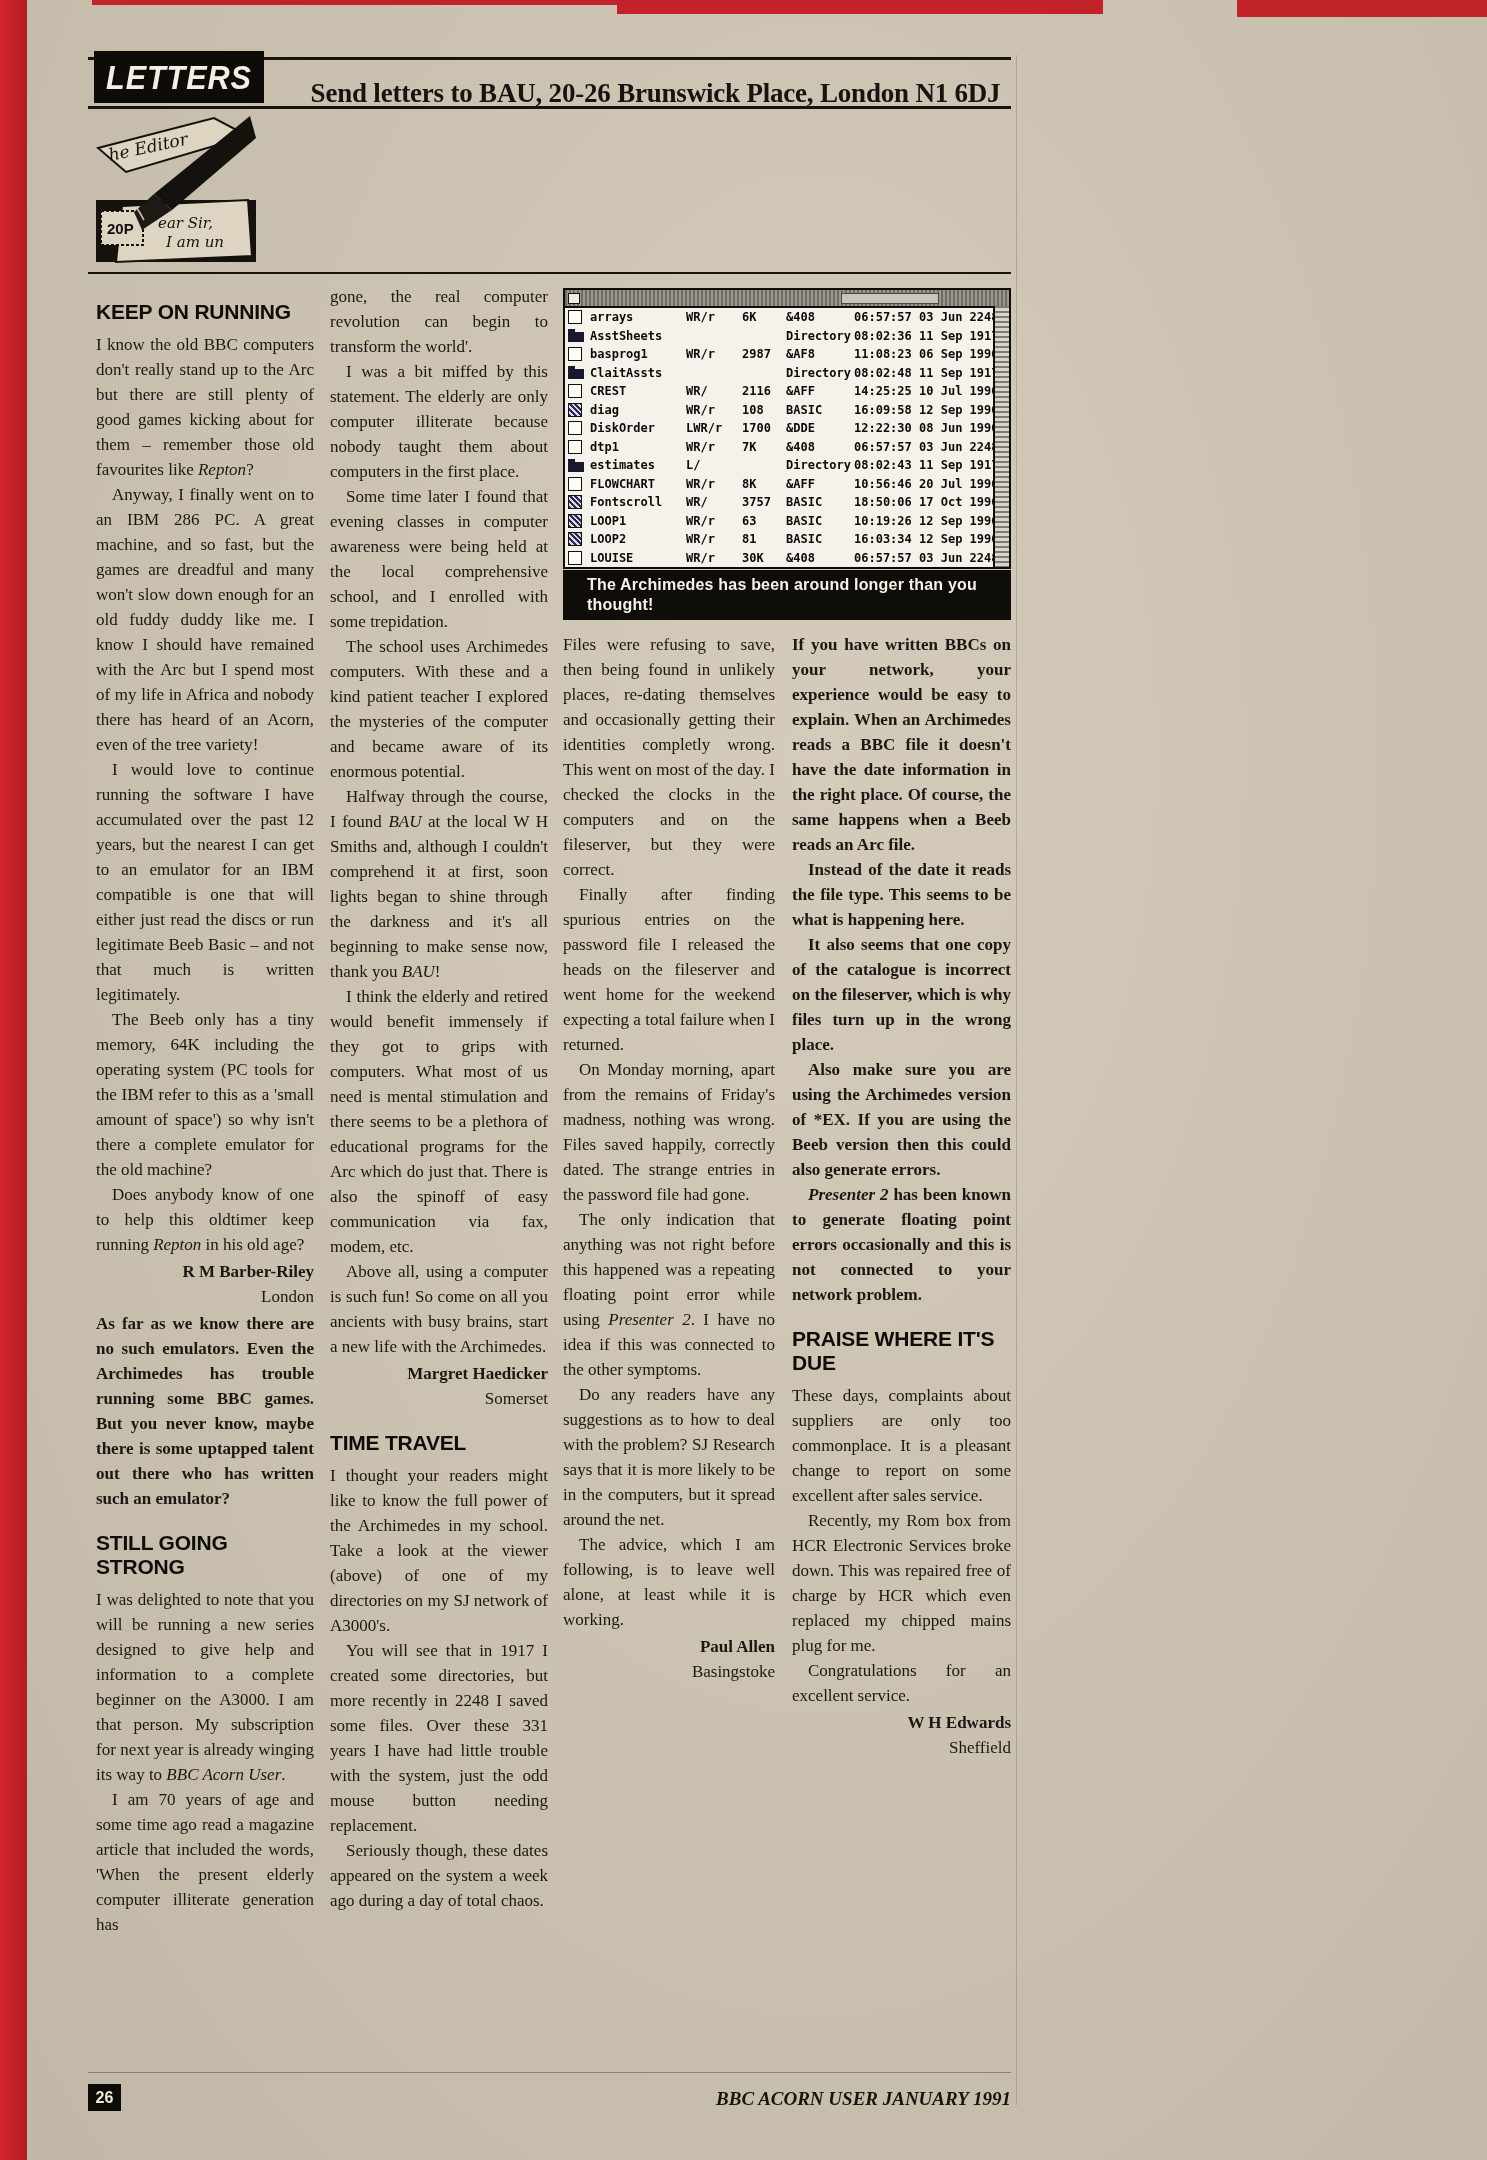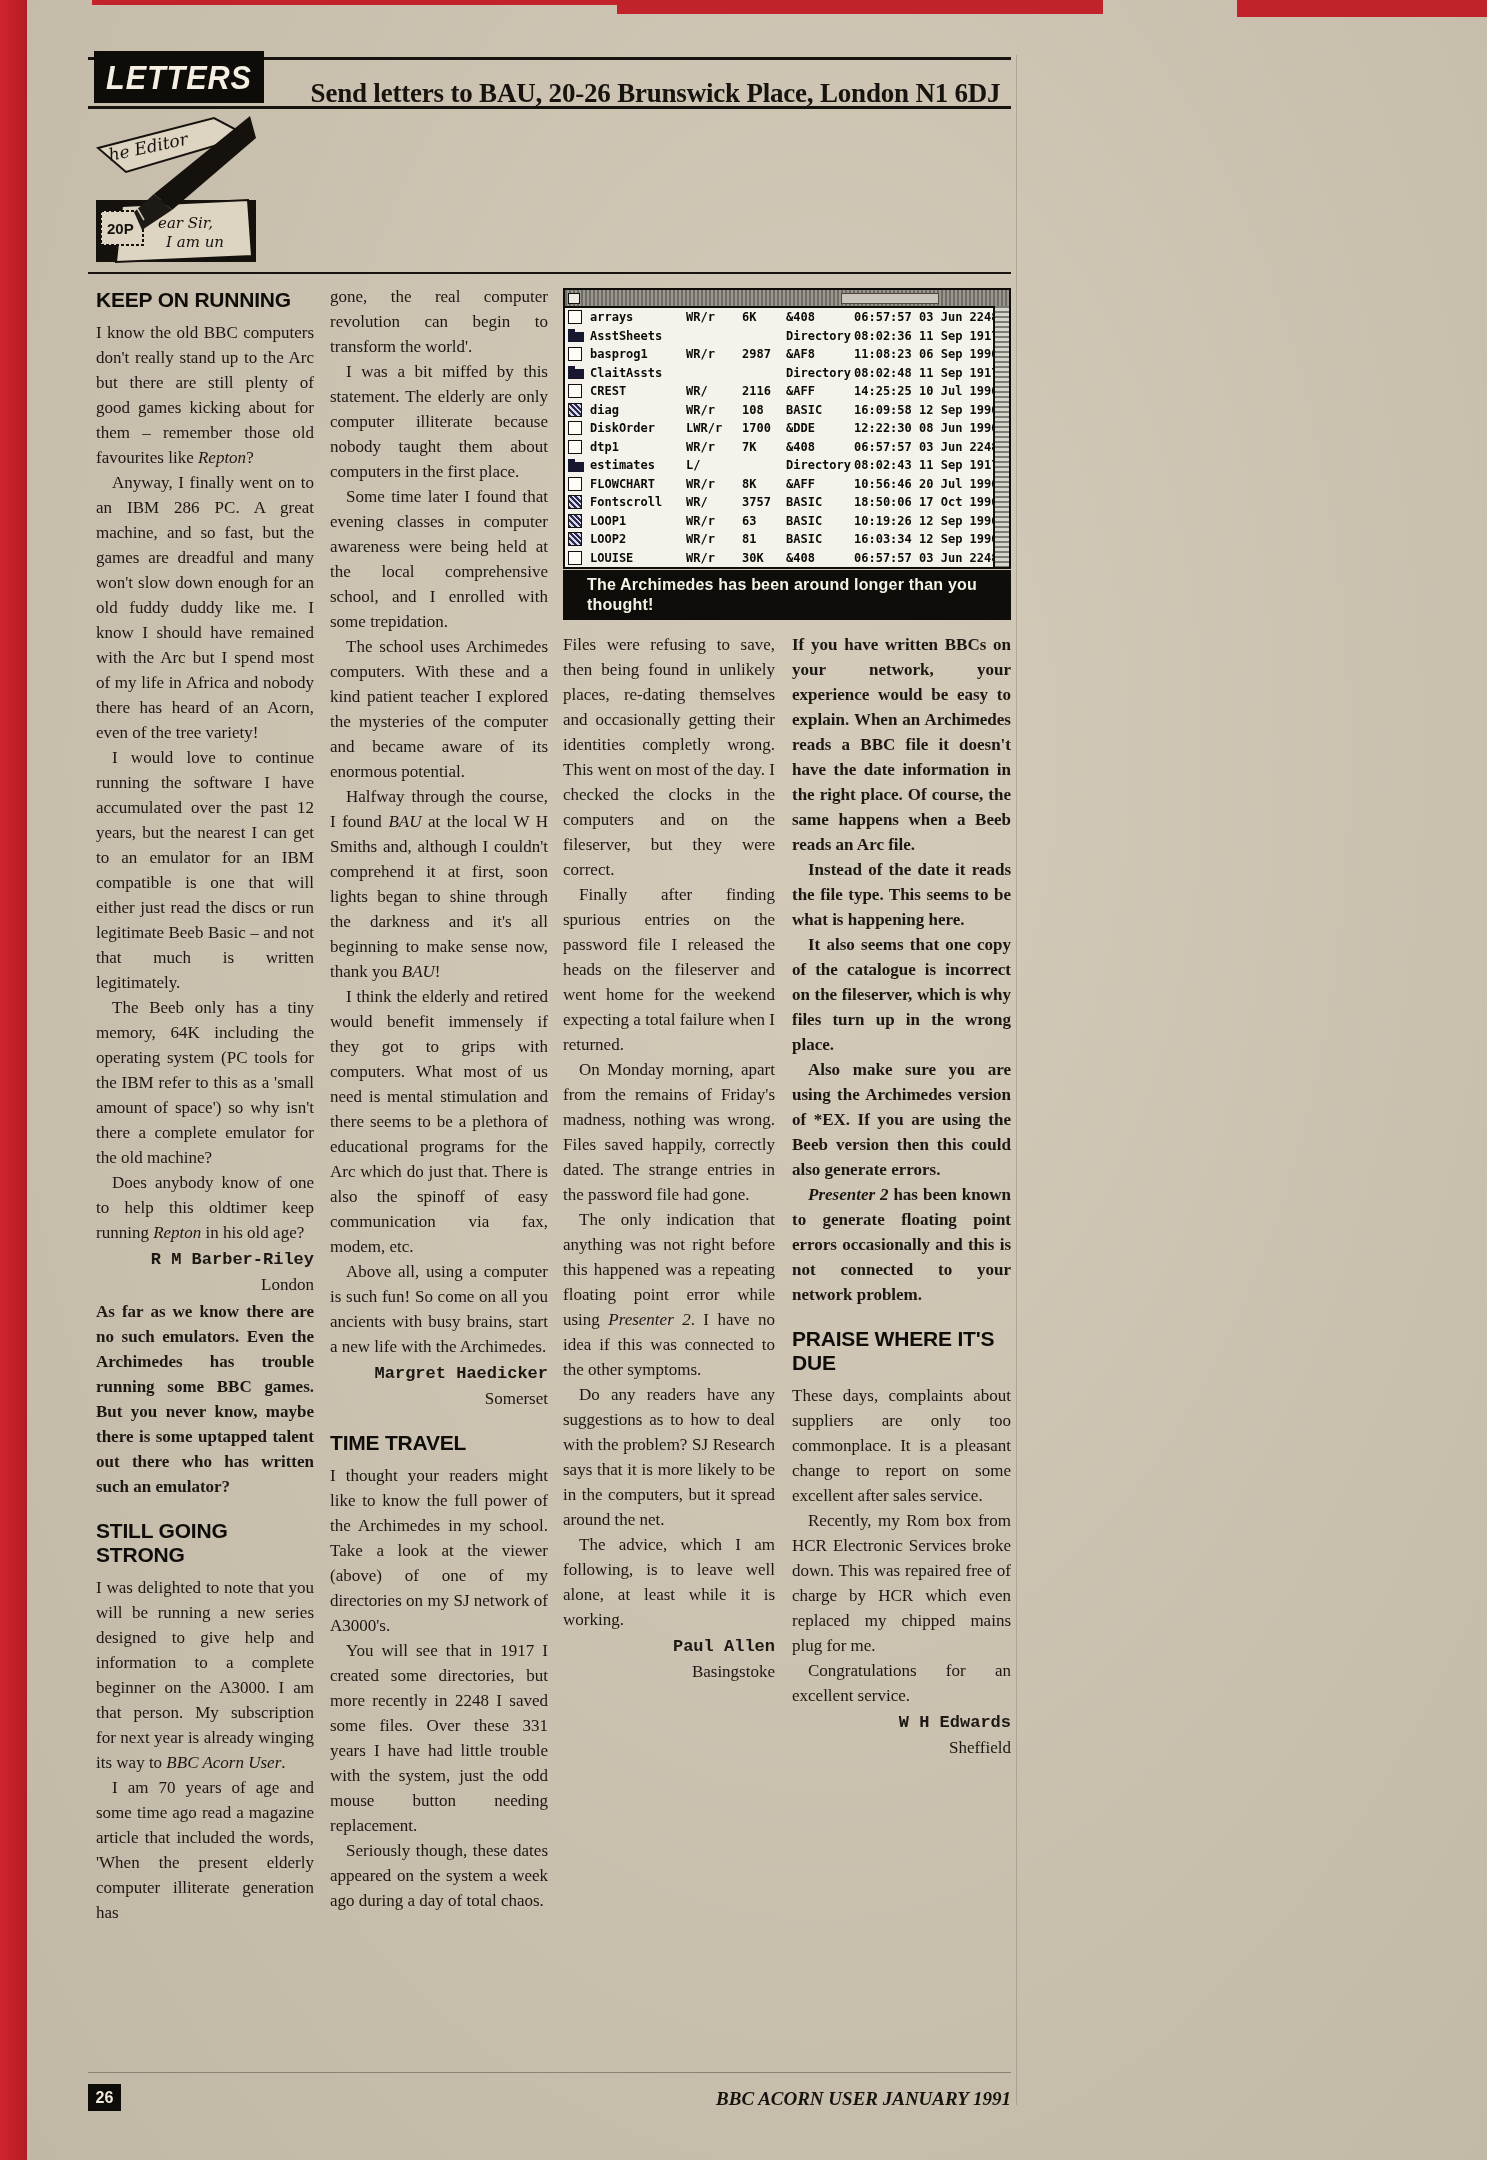--- a/index.html
+++ b/index.html
@@ -42,23 +42,23 @@
     position:absolute;text-align:justify;
     font:17px/25px "Liberation Serif",serif;color:#1b1712;
   }
   .col p{margin:0;}
   .col p + p{text-indent:16px;}
   .col .reply{font-weight:700;}
   .sec-heading{
     font:700 21px/24px "Liberation Sans",sans-serif;color:#0f0d0a;
     margin:20px 0 8px 0;text-align:left;letter-spacing:-0.2px;
   }
-  .col .sec-heading:first-child{margin-top:4px;}
+  .col .sec-heading:first-child{margin-top:16px;}
   .sig{text-align:right;margin:2px 0 2px 0;}
-  .sig-name{font-weight:700;font-family:Liberation Mono, monospace;}
+  .sig-name{font-weight:700;}
 
   
   .filer{position:absolute;left:563px;top:288px;width:448px;}
   .filer-window{
     box-sizing:border-box;width:448px;height:281px;border:2px solid #0e0c09;
     background:#f4f2ea;position:relative;
   }
   .filer-titlebar{
     height:16px;border-bottom:2px solid #0e0c09;position:relative;
     background:repeating-linear-gradient(90deg,#6f6c66 0 2px,#9b978f 2px 4px);

